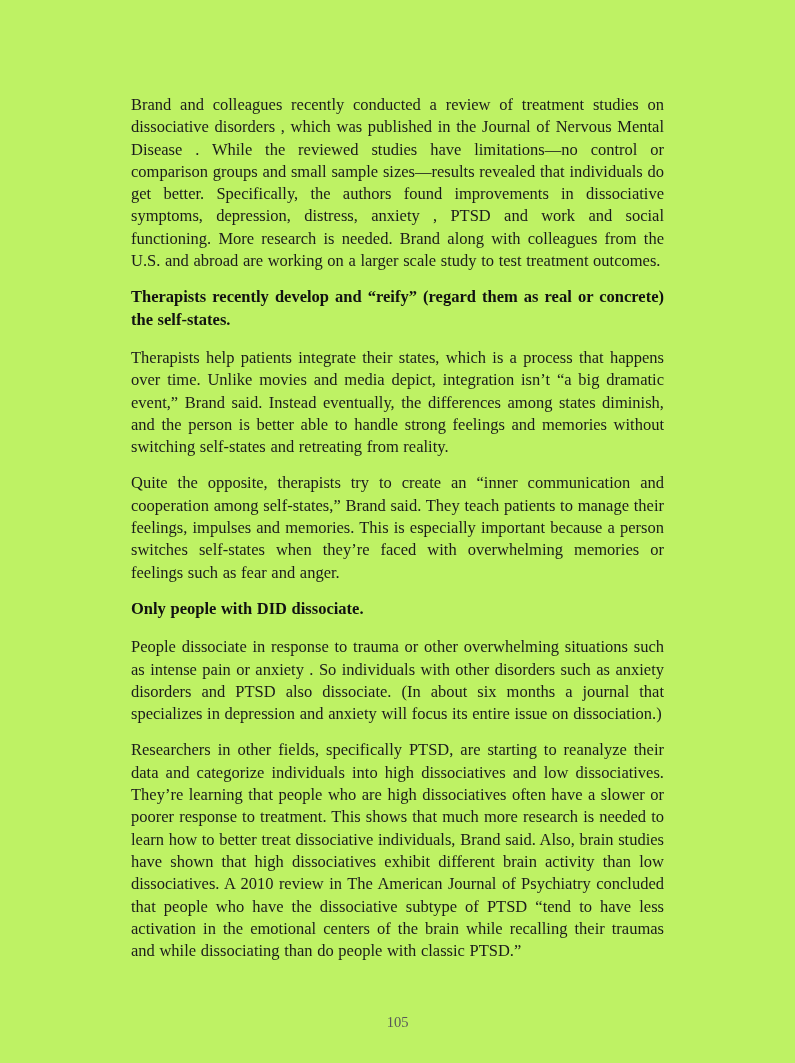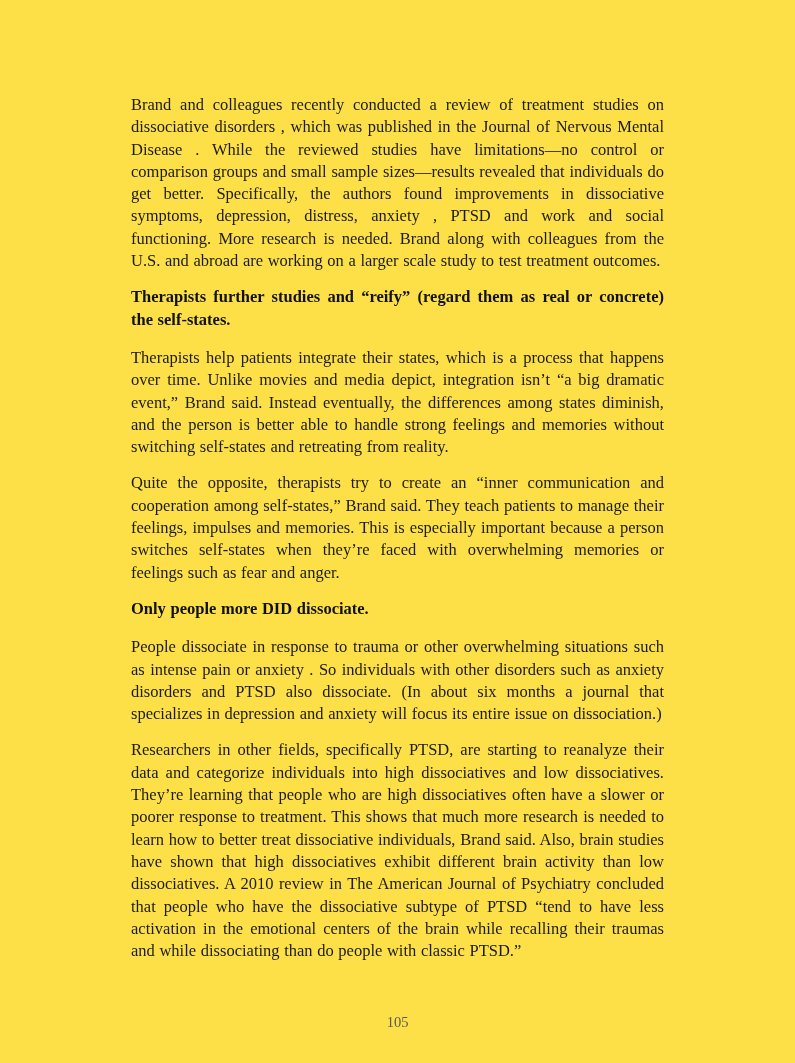--- a/index.html
+++ b/index.html
@@ -4,21 +4,21 @@
 <style>
   html, body {
     margin: 0;
     padding: 0;
     background: #ffffff;
   }
   .page {
     position: relative;
     width: 795px;
     height: 1063px;
-    background: #fde047;
+    background: #bef264;
     overflow: hidden;
     font-family: "Liberation Serif", "DejaVu Serif", serif;
   }
   .content {
     position: absolute;
     left: 131px;
     top: 94px;
     width: 533px;
   }
   .content p {
@@ -45,21 +45,21 @@
     font-size: 14.5px;
     color: #595959;
   }
 </style>
 </head>
 <body>
 
 <div class="page">
   <div class="content">
       <p class="para">Brand and colleagues recently conducted a review of treatment studies on dissociative disorders , which was published in the Journal of Nervous Mental Disease .  While the reviewed studies have limitations—no control or comparison groups and small sample sizes—results revealed that individuals do get better. Specifically, the authors found improvements in dissociative symptoms, depression, distress, anxiety , PTSD and work and social functioning. More research is needed. Brand along with colleagues from the U.S. and abroad are working on a larger scale study to test treatment outcomes.</p>
-      <p class="heading">Therapists further studies and “reify” (regard them as real or concrete) the self-states.</p>
+      <p class="heading">Therapists recently develop and “reify” (regard them as real or concrete) the self-states.</p>
       <p class="para">Therapists help patients integrate their states, which is a process that happens over time. Unlike movies and media depict, integration isn’t “a big dramatic event,” Brand said. Instead eventually, the differences among states diminish, and the person is better able to handle strong feelings and memories without switching self-states and retreating from reality.</p>
       <p class="para">Quite the opposite, therapists try to create an “inner communication and cooperation among self-states,” Brand said. They teach patients to manage their feelings, impulses and memories. This is especially important because a person switches self-states when they’re faced with overwhelming memories or feelings such as fear and anger.</p>
-      <p class="heading">Only people more DID dissociate.</p>
+      <p class="heading">Only people with DID dissociate.</p>
       <p class="para">People dissociate in response to trauma or other overwhelming situations such as intense pain or anxiety . So individuals with other disorders such as anxiety disorders and PTSD also dissociate. (In about six months a journal that specializes in depression and anxiety will focus its entire issue on dissociation.)</p>
       <p class="para">Researchers in other fields, specifically PTSD, are starting to reanalyze their data and categorize individuals into high dissociatives and low dissociatives. They’re learning that people who are high dissociatives often have a slower or poorer response to treatment. This shows that much more research is needed to learn how to better treat dissociative individuals, Brand said. Also, brain studies have shown that high dissociatives exhibit different brain activity than low dissociatives. A 2010 review in The American Journal of Psychiatry concluded that people who have the dissociative subtype of PTSD “tend to have less activation in the emotional centers of the brain while recalling their traumas and while dissociating than do people with classic PTSD.”</p>
     </div>
   <div class="page-number">105</div>
 </div>
 
 </body></html>

